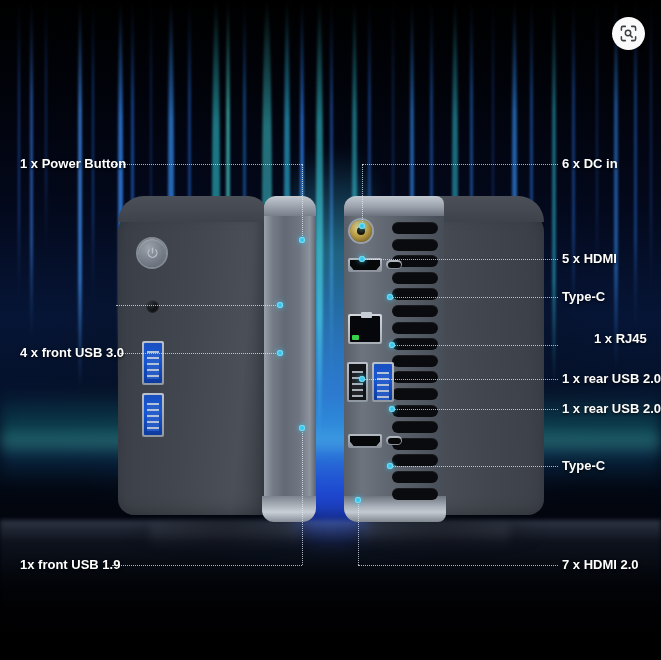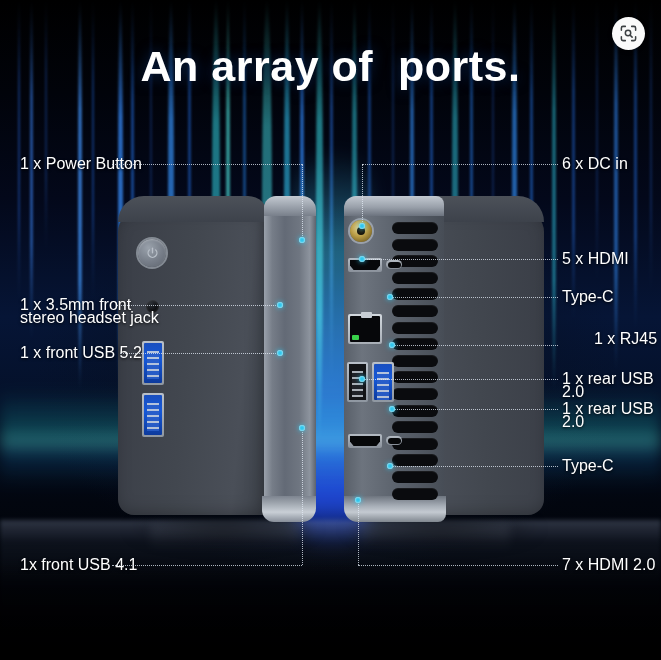--- a/index.html
+++ b/index.html
@@ -197,21 +197,21 @@
     background:radial-gradient(ellipse,rgba(0,0,0,.72) 0%,rgba(0,0,0,0) 72%);
   }
   .reflect{
     position:absolute;filter:blur(5px);opacity:.35;
     background:linear-gradient(180deg,rgba(130,140,160,.55) 0%,rgba(0,0,0,0) 100%);
     border-radius:4px;
   }
 
   
   .label{
-    position:absolute;color:#fff;font-size:16px;font-weight:normal;
+    position:absolute;color:#fff;font-size:13px;font-weight:bold;
     line-height:13px;white-space:pre-line;text-shadow:0 1px 3px rgba(0,0,0,.9);
   }
   .label.right{text-align:left;}
   .leader{
     position:absolute;height:0;border-top:1px dotted rgba(230,238,248,.75);
   }
   .leader-v{
     position:absolute;width:0;border-left:1px dotted rgba(230,238,248,.75);
   }
   .dot{
@@ -259,21 +259,20 @@
       <div class="streak" style="left: 596px; width: 2px; height: 280px; opacity: 0.4; background: linear-gradient(rgba(22, 62, 140, 0) 0%, rgb(22, 62, 140) 28%, rgb(22, 62, 140) 72%, rgba(22, 62, 140, 0) 100%);"></div>
       <div class="streak" style="left: 614px; width: 4px; height: 370px; opacity: 0.6; background: linear-gradient(rgba(42, 122, 224, 0) 0%, rgb(42, 122, 224) 28%, rgb(42, 122, 224) 72%, rgba(42, 122, 224, 0) 100%);"></div>
       <div class="streak" style="left: 634px; width: 3px; height: 330px; opacity: 0.5; background: linear-gradient(rgba(30, 99, 207, 0) 0%, rgb(30, 99, 207) 28%, rgb(30, 99, 207) 72%, rgba(30, 99, 207, 0) 100%);"></div>
       <div class="streak" style="left: 650px; width: 2px; height: 290px; opacity: 0.42; background: linear-gradient(rgba(23, 64, 143, 0) 0%, rgb(23, 64, 143) 28%, rgb(23, 64, 143) 72%, rgba(23, 64, 143, 0) 100%);"></div>
     </div>
   <div class="centerglow"></div>
   <div class="glowband"></div>
   <div class="floor"></div>
   <div class="floor-dark"></div>
 
-  <div class="title">An array of  ports.</div>
 
   <div class="lens-btn">
     <svg width="19" height="19" viewBox="0 0 24 24" fill="none" stroke="#3c4043" stroke-width="1.9" stroke-linecap="round">
       <path d="M3 8V5a2 2 0 0 1 2-2h3"></path>
       <path d="M16 3h3a2 2 0 0 1 2 2v3"></path>
       <path d="M21 16v3a2 2 0 0 1-2 2h-3"></path>
       <path d="M8 21H5a2 2 0 0 1-2-2v-3"></path>
       <circle cx="11.4" cy="11.4" r="3.4"></circle>
       <path d="M14.1 14.1 16.6 16.6"></path>
     </svg>
@@ -369,30 +368,28 @@
     <div class="typec" style="left:42px;top:240px;">
         <div class="slot"></div>
       </div>
   </div>
 
   <div class="label" style="left:20px;top:157px;">1 x Power Button</div>
   <div class="leader" style="left:112px;top:164px;width:190px;"></div>
   <div class="leader-v" style="left:302px;top:164px;height:76px;"></div>
   <div class="dot" style="left:299px;top:237px;"></div>
 
-  <div class="label" style="left:20px;top:298px;">1 x 3.5mm front
-stereo headset jack</div>
   <div class="leader" style="left:116px;top:305px;width:164px;"></div>
   <div class="dot" style="left:277px;top:302px;"></div>
 
-  <div class="label" style="left:20px;top:346px;">1 x front USB 5.2</div>
+  <div class="label" style="left:20px;top:346px;">4 x front USB 3.0</div>
   <div class="leader" style="left:120px;top:353px;width:160px;"></div>
   <div class="dot" style="left:277px;top:350px;"></div>
 
-  <div class="label" style="left:20px;top:558px;">1x front USB 4.1</div>
+  <div class="label" style="left:20px;top:558px;">1x front USB 1.9</div>
   <div class="leader" style="left:112px;top:565px;width:190px;"></div>
   <div class="leader-v" style="left:302px;top:428px;height:137px;"></div>
   <div class="dot" style="left:299px;top:425px;"></div>
 
   <div class="label right" style="left:562px;top:157px;">6 x DC in</div>
   <div class="leader" style="left:362px;top:164px;width:196px;"></div>
   <div class="leader-v" style="left:362px;top:164px;height:62px;"></div>
   <div class="dot" style="left:359px;top:223px;"></div>
 
   <div class="label right" style="left:562px;top:252px;">5 x HDMI</div>

